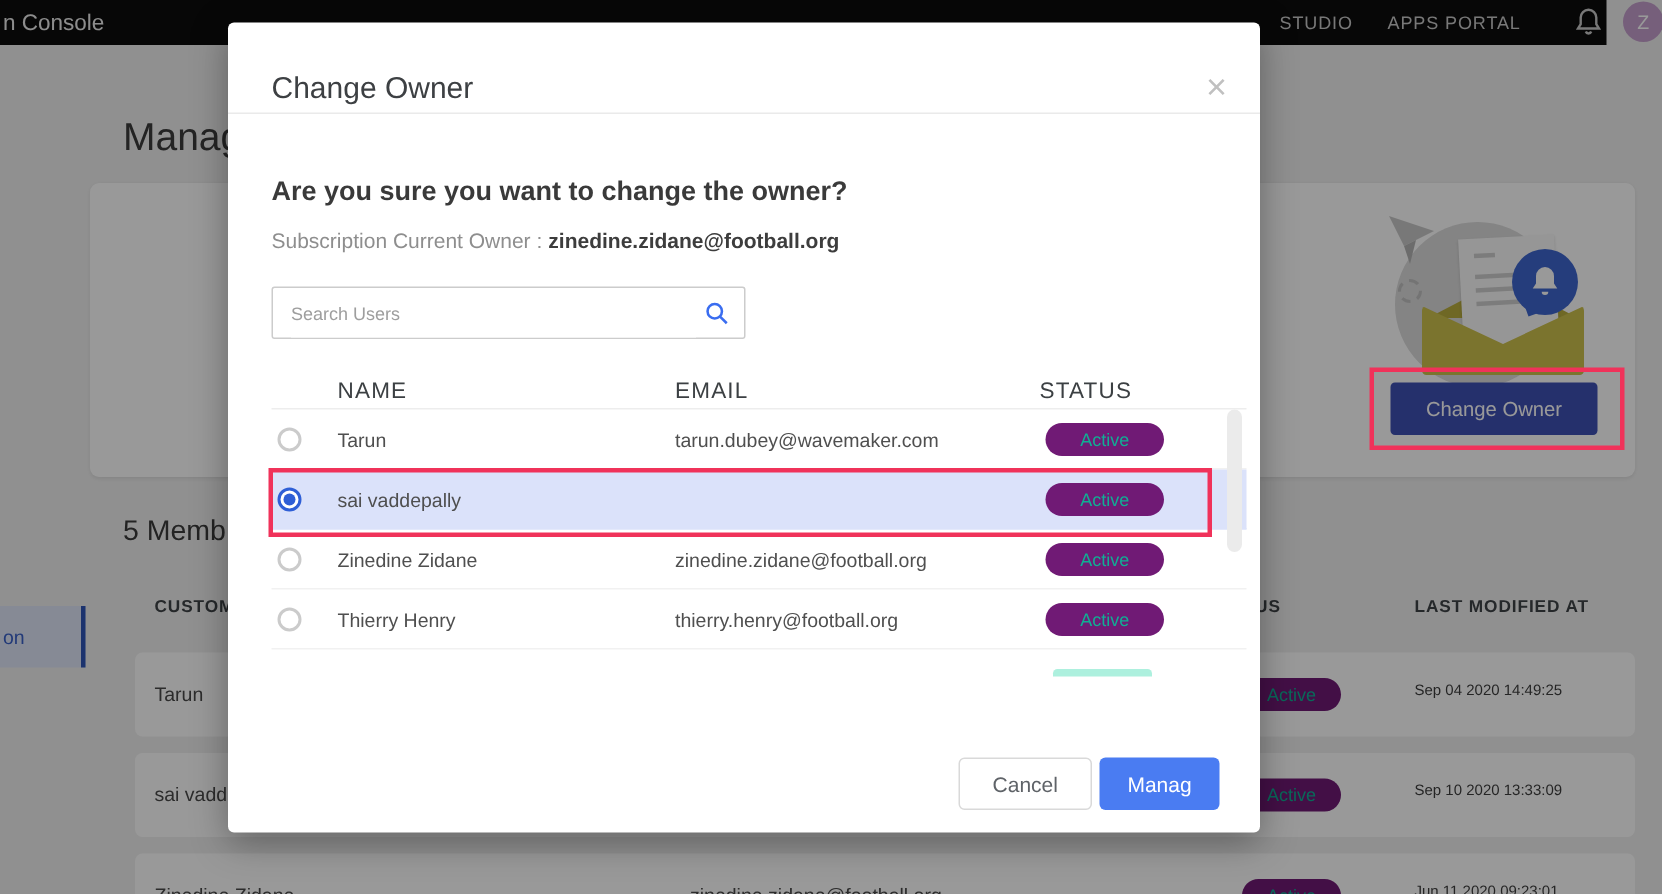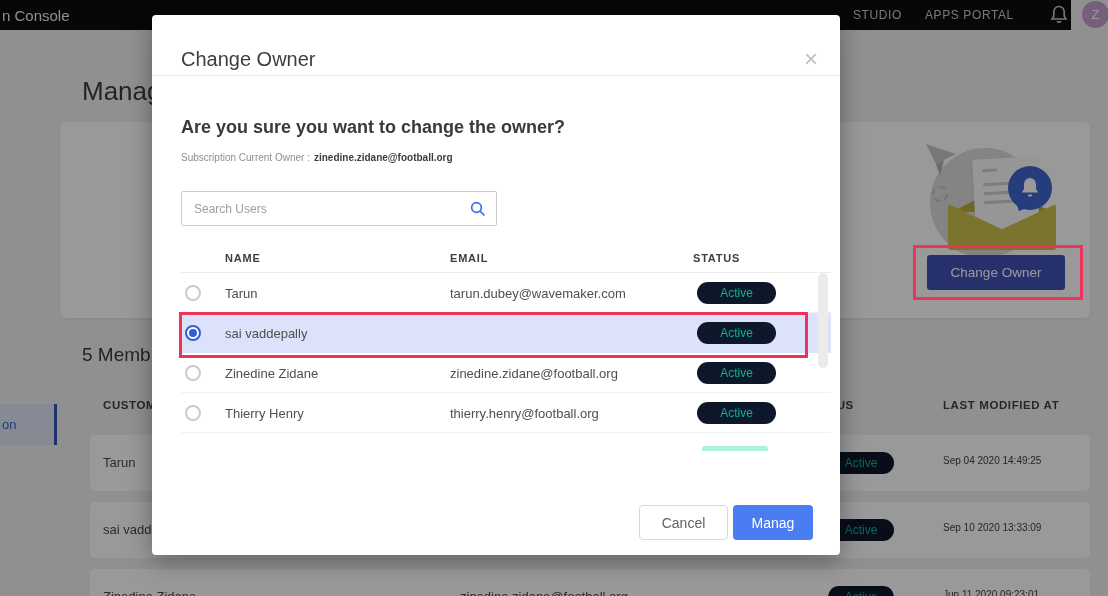--- a/index.html
+++ b/index.html
@@ -36,48 +36,48 @@
 
   .btn-navy { left:927px; top:255px; width:138px; height:35px; background:#3f51b5; color:#fff;
               font-size:13.5px; border:none; border-radius:3px; cursor:pointer; }
   .bg-members { left:82px; top:344px; font-size:19px; color:#3b3b3b; }
   .bg-th { top:399px; font-size:11.5px; font-weight:bold; color:#3f4347; letter-spacing:.6px; }
 
   .bg-row { left:90px; width:1000px; height:56px; background:#fff; border-radius:5px; }
   .bg-row .cell-name  { left:13px;  top:20px; font-size:13px; color:#4a4a4a; }
   .bg-row .cell-email { left:370px; top:20px; font-size:13px; color:#4a4a4a; }
   .bg-row .cell-date  { left:853px; top:20px; font-size:10px; color:#3f3f3f; }
-  .badge { display:inline-block; background:#0f172a; color:#10ae94; font-size:12px;
+  .badge { display:inline-block; background:#701a75; color:#10ae94; font-size:12px;
            border-radius:11px; width:66px; height:22px; text-align:center; line-height:22px; }
   .bg-row .badge { position:absolute; left:738px; top:17px; }
 
   .sidebar-item { left:0; top:404px; width:57px; height:41px; background:#dfe7f9;
                   border-right:3px solid #2f55b8; cursor:pointer; }
   .sidebar-item span { position:absolute; left:2px; top:13px; color:#3b62c9; font-size:13px; }
 
   
   #overlay { position:absolute; inset:0; background:rgba(0,0,0,.40); z-index:10; }
   .annotation { border:3px solid #f0325a; background:transparent; }
   #annotation-btn { left:913px; top:245px; width:170px; height:55px; z-index:11; }
 
   
   #modal { position:absolute; left:152px; top:15px; width:688px; height:540px; background:#fff;
            border-radius:4px; box-shadow:0 6px 24px rgba(0,0,0,.35); z-index:20; }
   .m-title { left:29px; top:33px; font-size:20px; color:#3d4043; font-weight:500; }
   .m-close { right:22px; top:32px; font-size:24px; color:#c0c0c0; line-height:1; cursor:pointer; }
   .m-hr { left:0; top:60px; width:688px; height:1px; background:#eaeaea; }
   .m-question { left:29px; top:102px; font-size:18px; font-weight:bold; color:#3a3a3a; }
-  .m-ownerline { left:29px; top:137px; font-size:10px; color:#8e8e8e; }
+  .m-ownerline { left:29px; top:137px; font-size:14px; color:#8e8e8e; }
   .m-ownerline b { color:#3d3d3d; margin-left:4px; }
   .m-search { left:29px; top:176px; width:316px; height:35px; border:1px solid #ccc; border-radius:2px; }
   .m-search input { position:absolute; left:12px; top:0; width:270px; height:33px; border:none; outline:none;
                     font-size:12px; color:#555; font-family:"Liberation Sans",sans-serif; }
   .m-search input::placeholder { color:#9e9e9e; }
   .m-search .sicon { position:absolute; right:10px; top:9px; cursor:pointer; }
-  .m-col { top:237px; font-size:11px; font-weight:bold; color:#3c4043; letter-spacing:.8px; }
+  .m-col { top:237px; font-size:15px; font-weight:normal; color:#3c4043; letter-spacing:.8px; }
   .m-listhr { left:29px; top:257px; width:650px; height:1px; background:#ededed; }
   .m-rows { left:29px; top:258px; width:650px; }
   .m-row { position:relative; height:40px; border-bottom:1px solid #f1f1f1; cursor:pointer; }
   .m-row.selected { background:#dbe2fa; border-bottom-color:#dbe2fa; }
   .m-row .radio { position:absolute; left:4px; top:12px; width:16px; height:16px; border-radius:50%;
                   border:2px solid #cbcbcb; background:#fff; cursor:pointer; }
   .m-row .radio.checked { border-color:#2f5fd6; }
   .m-row .radio.checked::after { content:""; position:absolute; inset:2px; border-radius:50%; background:#2f5fd6; }
   .m-row .u-name  { position:absolute; left:44px;  top:13px; font-size:13px; color:#4f4f4f; }
   .m-row .u-email { position:absolute; left:269px; top:13px; font-size:13px; color:#4f4f4f; }

